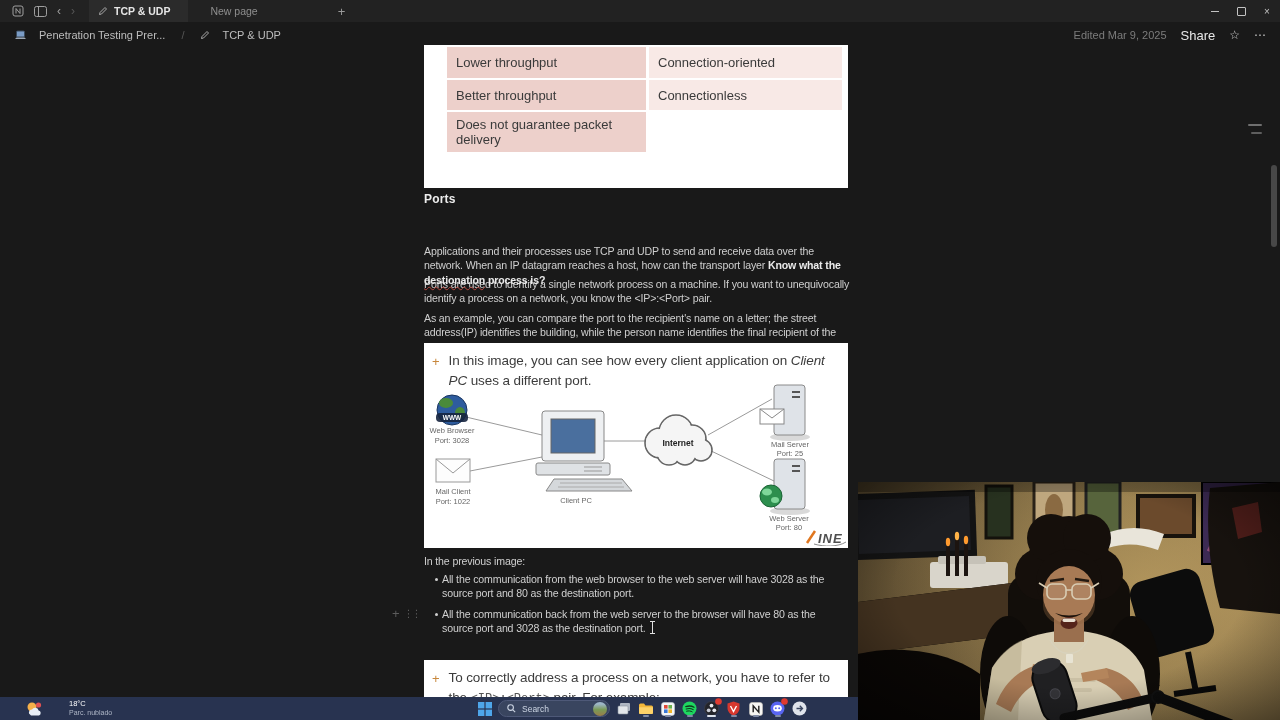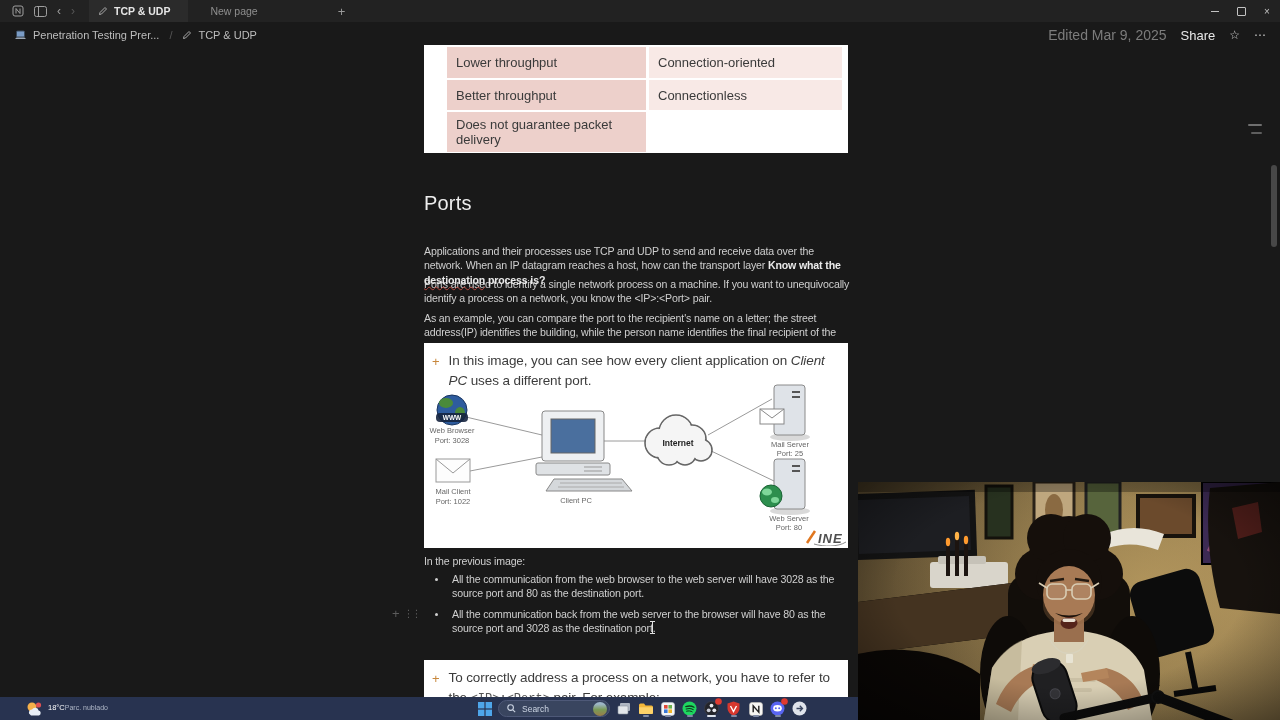--- a/index.html
+++ b/index.html
@@ -20,74 +20,74 @@
   .newtab{margin-left:68px;font-size:13px;color:#9a9a9a;}
   .win-controls{margin-left:auto;display:flex;}
   .wc{width:26px;height:22px;display:flex;align-items:center;justify-content:center;color:#c2c2c2;}
   .wc-min{width:8px;height:1px;background:#c2c2c2;}
   .wc-max{width:7px;height:7px;border:1px solid #c2c2c2;border-radius:1px;}
   .wc-close{font-size:10px;}
 
   
   .header{position:absolute;top:22px;left:0;right:0;height:26px;display:flex;align-items:center;
           padding:0 14px;color:#bdbdbd;font-size:11px;z-index:3;}
-  .crumb{display:flex;align-items:center;gap:6px;}
+  .crumb{display:flex;align-items:center;gap:12px;}
   .crumb-div{color:#565656;margin:0 4px;}
   .hdr-right{margin-left:auto;display:flex;align-items:center;gap:14px;}
-  .edited{color:#7c7c7c;font-size:14px;}
+  .edited{color:#7c7c7c;font-size:11px;}
   .share{color:#e8e8e8;font-size:13px;}
   .hglyph{color:#c9c9c9;font-size:12px;}
 
   
   .slide{position:absolute;left:424px;width:424px;background:#ffffff;color:#3c3c3c;box-sizing:border-box;}
-  #slide-table{top:45px;height:108px;padding:2px 0 0 23px;}
+  #slide-table{top:45px;height:143px;padding:2px 0 0 23px;}
   .cmp{display:grid;grid-template-columns:199px 193px;grid-template-rows:31px 30px 40px;gap:2px 3px;
        font-size:13px;color:#3a3a3a;}
   .cell{display:flex;align-items:center;padding:1px 9px;line-height:15px;}
   .rowA{background:#edd0cb;} .rowB{background:#f8e9e6;}
 
-  #heading-ports{left:424px;top:192px;font-size:20px;font-weight:400;color:#ededed;letter-spacing:.2px;}
+  #heading-ports{left:424px;top:192px;font-size:12px;font-weight:700;color:#ededed;letter-spacing:.2px;}
   .para{left:424px;width:428px;font-size:10.6px;line-height:14.4px;color:#cfcfcf;letter-spacing:-.15px;}
   #p1{top:244px;} #p2{top:277px;} #p3{top:311px;}
   .b{color:#eaeaea;font-weight:700;}
   .misspell{color:#eaeaea;font-weight:700;text-decoration:underline;text-decoration-style:wavy;
             text-decoration-color:#b5483e;text-decoration-thickness:1px;text-underline-offset:2px;}
 
   #slide-diagram{top:343px;height:205px;}
   .callout-line{display:flex;gap:9px;padding:8px 12px 0 8px;font-size:13.5px;line-height:20px;
                 letter-spacing:-.1px;color:#3c3c3c;}
   .plus-marker{color:#c8873c;font-size:13px;padding-top:1px;}
   .diag-svg{position:absolute;left:0;top:40px;}
   .dlabel{font-size:7.5px;fill:#666;}
   .code{font-family:"Liberation Mono","DejaVu Sans Mono",monospace;font-size:12px;color:#555;letter-spacing:0;}
 
   #prev-label{left:424px;top:555px;font-size:10.6px;color:#cfcfcf;letter-spacing:-.15px;}
   .bullets{left:424px;top:572px;width:416px;}
-  .bullet{display:flex;gap:14px;margin-bottom:6px;}
+  .bullet{display:flex;gap:4px;margin-bottom:6px;}
   .disc{width:3px;height:3px;border-radius:50%;background:#cfcfcf;margin:6px 0 0 11px;flex:none;}
   .btext{font-size:10.6px;line-height:14.4px;color:#cfcfcf;letter-spacing:-.15px;}
 
   .hover-controls{left:392px;top:606px;display:flex;align-items:center;gap:4px;color:#5c5c5c;}
   .hc-plus{font-size:13px;} .hc-drag{font-size:10px;letter-spacing:-2px;}
 
   .caret{left:649px;top:621px;width:7px;height:13px;}
   .caret i{position:absolute;left:3px;top:0;width:1px;height:13px;background:#e0e0e0;}
   .caret em{position:absolute;left:1px;width:5px;height:1px;background:#e0e0e0;}
   .caret em.b{top:12px;}
 
   #slide-callout2{top:660px;height:37px;overflow:hidden;}
 
   .toc-line{position:absolute;background:#6f6f6f;height:2px;border-radius:1px;}
   .scrollbar{position:absolute;left:1271px;top:165px;width:6px;height:82px;background:#484848;border-radius:3px;}
 
   
   .taskbar{position:absolute;left:0;bottom:0;width:100%;height:23px;background:#283350;z-index:5;
            display:flex;align-items:center;}
   .weather{display:flex;align-items:center;gap:5px;margin-left:26px;}
-  .wtxt{display:flex;flex-direction:row;line-height:8.5px;}
+  .wtxt{display:flex;flex-direction:column;line-height:8.5px;margin-left:21px;}
   .wtemp{font-size:7.5px;color:#fff;} .wcond{font-size:7px;color:#aeb6c6;}
   .tb-center{position:absolute;left:476px;top:0;height:23px;display:flex;align-items:center;gap:5px;}
   .tbi{width:17px;height:17px;position:relative;display:flex;align-items:center;justify-content:center;}
   .run{position:absolute;bottom:0;left:5.5px;width:6px;height:2px;border-radius:1px;background:#7f8aa4;}
   .run-active{left:4px;width:9px;background:#dfe5ee;}
   .searchpill{width:112px;height:17px;border-radius:9px;background:#39455f;border:1px solid #4e5978;
               display:flex;align-items:center;gap:6px;padding:0 2px 0 8px;box-sizing:border-box;}
   .searchpill span{font-size:8.5px;color:#ccd5e3;}
   .pill-img{margin-left:auto;width:14px;height:14px;border-radius:50%;
             background:linear-gradient(180deg,#9db6c8 15%,#7a9a55 55%,#9a7c4a 100%);}

